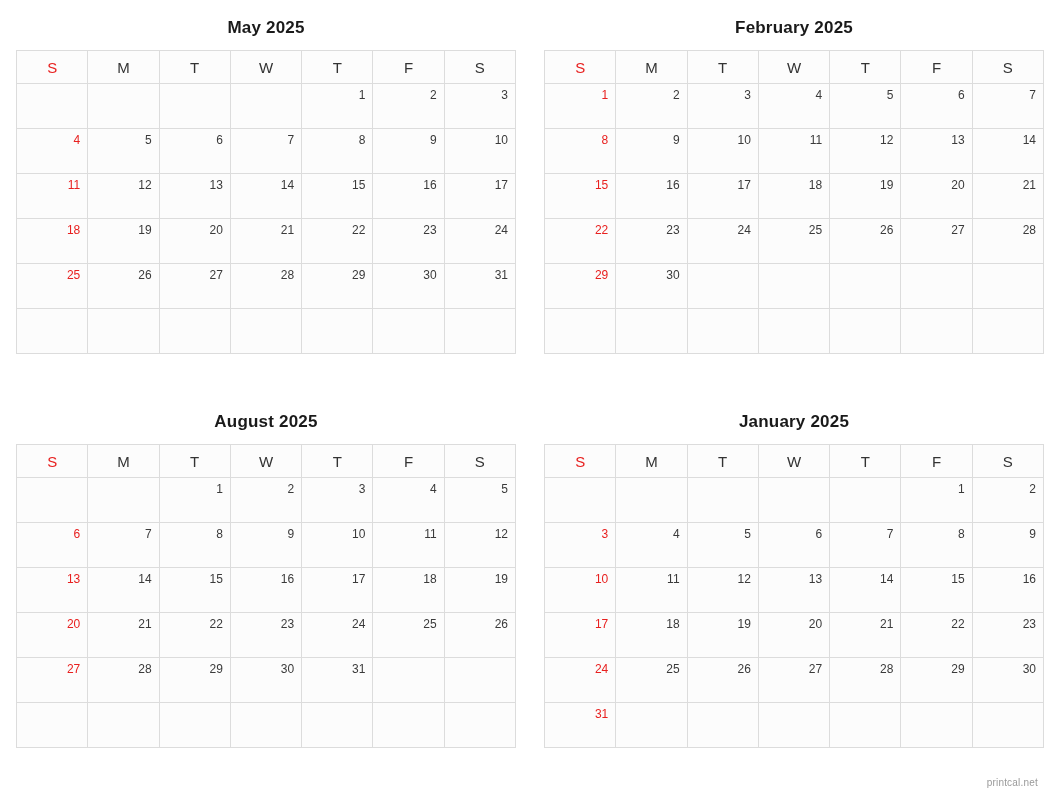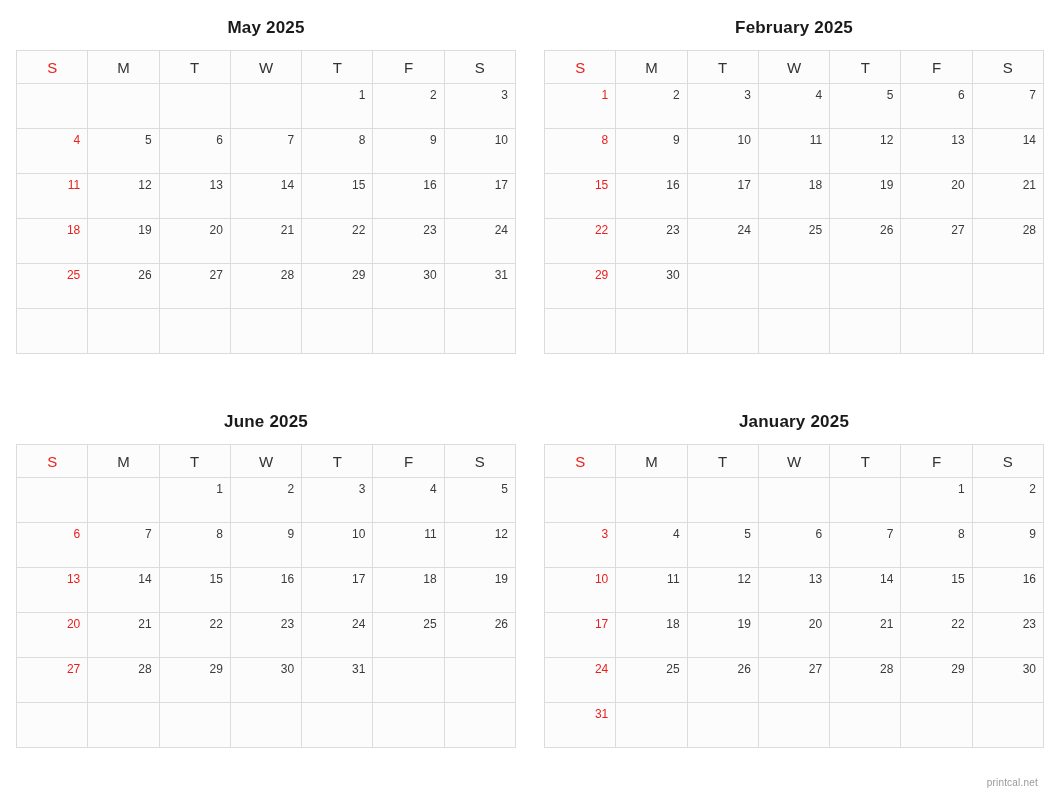--- a/index.html
+++ b/index.html
@@ -233,21 +233,21 @@
             <td class="empty"></td>
             <td class="empty"></td>
             <td class="empty"></td>
             <td class="empty"></td>
           </tr>
         </tbody>
       </table>
     </div>
 
     <div class="month">
-      <div class="month-title">June 2025</div>
+      <div class="month-title">August 2025</div>
       <table class="cal">
         <thead>
           <tr>
             <th class="sun">S</th>
             <th>M</th>
             <th>T</th>
             <th>W</th>
             <th>T</th>
             <th>F</th>
             <th>S</th>

